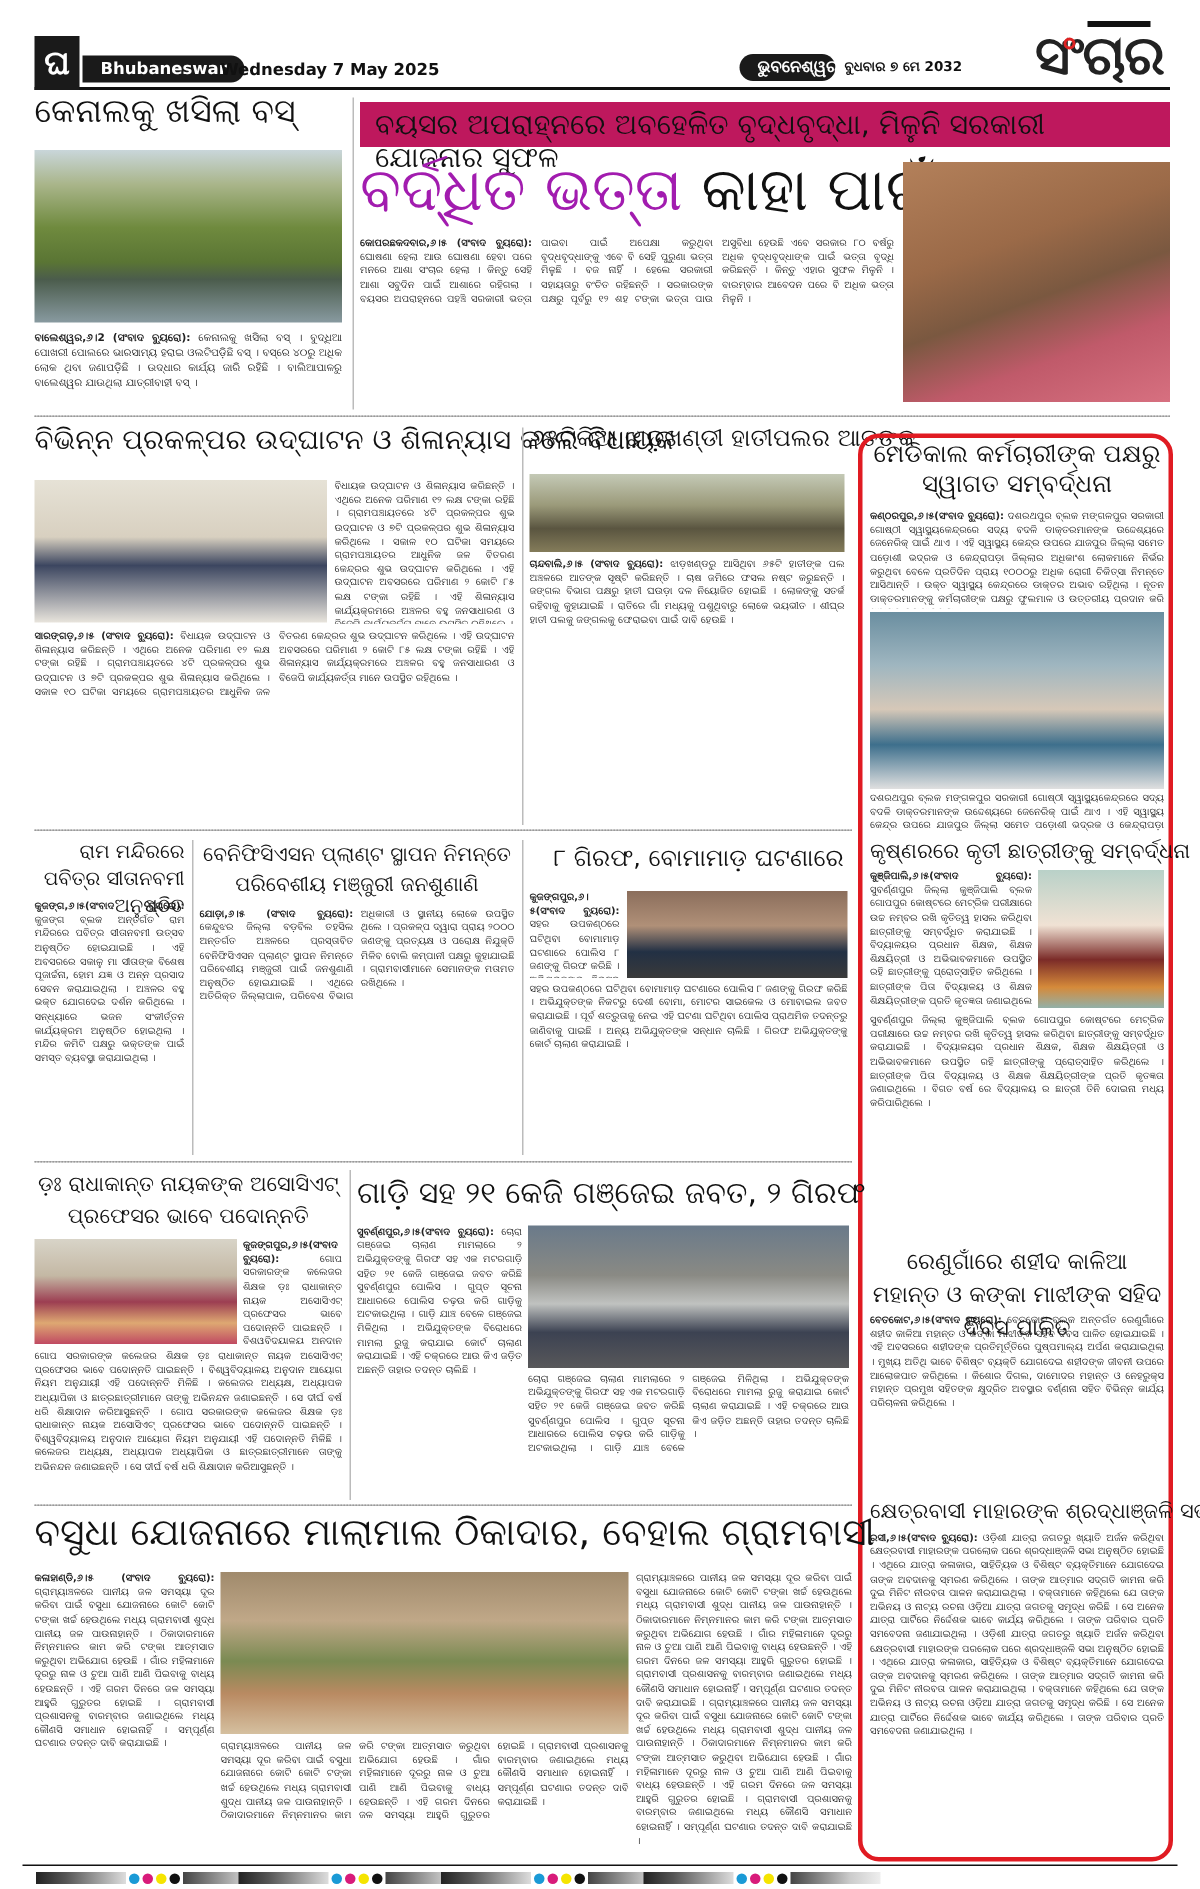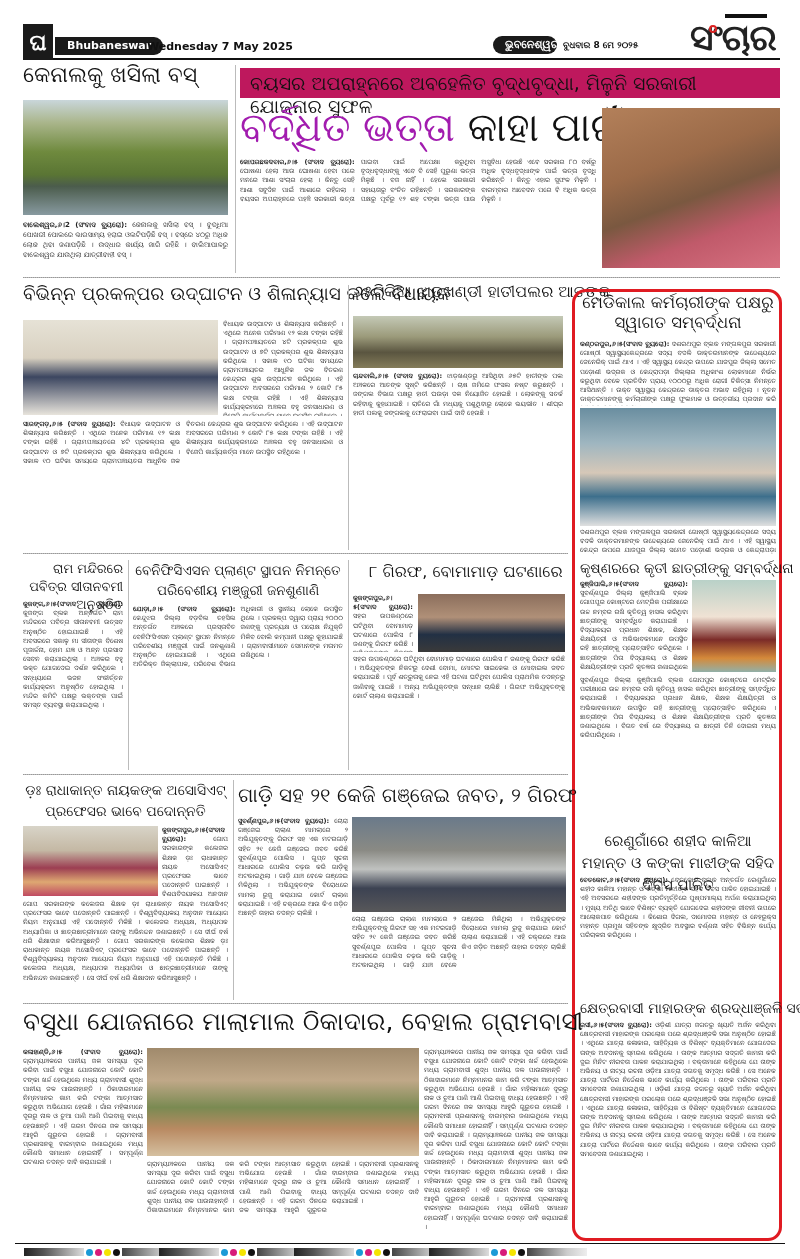--- a/index.html
+++ b/index.html
@@ -27,21 +27,21 @@
 .dot{width:7px;height:7px;border-radius:50%}
 </style>
 </head>
 <body>
 
 <div class="abs hdr"></div>
 <div class="abs pgno">ଘ</div>
 <div class="abs pill" style="left:55px;top:37px">Bhubaneswar</div>
 <div class="abs date" style="left:147px;top:40px">Wednesday 7 May 2025</div>
 <div class="abs pill pill2" style="left:493px;top:36px;width:64px;text-align:center">ଭୁବନେଶ୍ୱର</div>
-<div class="abs" style="left:563px;top:40px;font-size:9px;font-weight:bold">ବୁଧବାର 8 ମେ ୨୦୨୫</div>
+<div class="abs" style="left:563px;top:40px;font-size:9px;font-weight:bold">ବୁଧବାର ୭ ମେ 2032</div>
 <div class="abs logo" style="left:690px;top:16px">ସଂଚାର</div>
 <div class="abs" style="left:725px;top:14px;width:42px;height:4px;background:#111;font-size:3px;color:#fff;text-align:center"></div>
 <div class="abs logo-dot" style="left:709px;top:25px"></div>
 
 <h2 class="abs" style="left:23px;top:62px;width:205px;font-size:22px">କେନାଲକୁ ଖସିଲା ବସ୍</h2>
 <div class="abs photo" style="left:23px;top:100px;width:205px;height:115px;background:linear-gradient(180deg,#c9d6da 0%,#a9b58a 20%,#6f8a3e 45%,#5a7534 65%,#4b5c4c 75%,#889aa0 100%)"></div>
 <div class="abs body" style="left:23px;top:220px;width:205px;height:46px;font-size:7px;line-height:10px"><span class="lead">ବାଲେଶ୍ୱର,୬।2 (ସଂବାଦ ବ୍ୟୁରୋ):</span> <span>କେନାଲକୁ ଖସିଲା ବସ୍ । ବୁଦ୍ଧିଆ ପୋଖରୀ ପୋଲରେ ଭାରସାମ୍ୟ ହରାଇ ଓଲଟିପଡ଼ିଛି ବସ୍ । ବସ୍‌ରେ ୪୦ରୁ ଅଧିକ ଲୋକ ଥିବା ଜଣାପଡ଼ିଛି । ଉଦ୍ଧାର କାର୍ଯ୍ୟ ଜାରି ରହିଛି । ବାଲିଆପାଳରୁ ବାଲେଶ୍ୱର ଯାଉଥିଲା ଯାତ୍ରୀବାହୀ ବସ୍ ।</span></div>
 <div class="abs rule-v" style="left:235px;top:65px;height:208px"></div>
 
 <div class="abs banner" style="left:240px;top:68px;width:540px;height:30px">ବୟସର ଅପରାହ୍ନରେ ଅବହେଳିତ ବୃଦ୍ଧବୃଦ୍ଧା, ମିଳୁନି ସରକାରୀ ଯୋଜନାର ସୁଫଳ</div>

